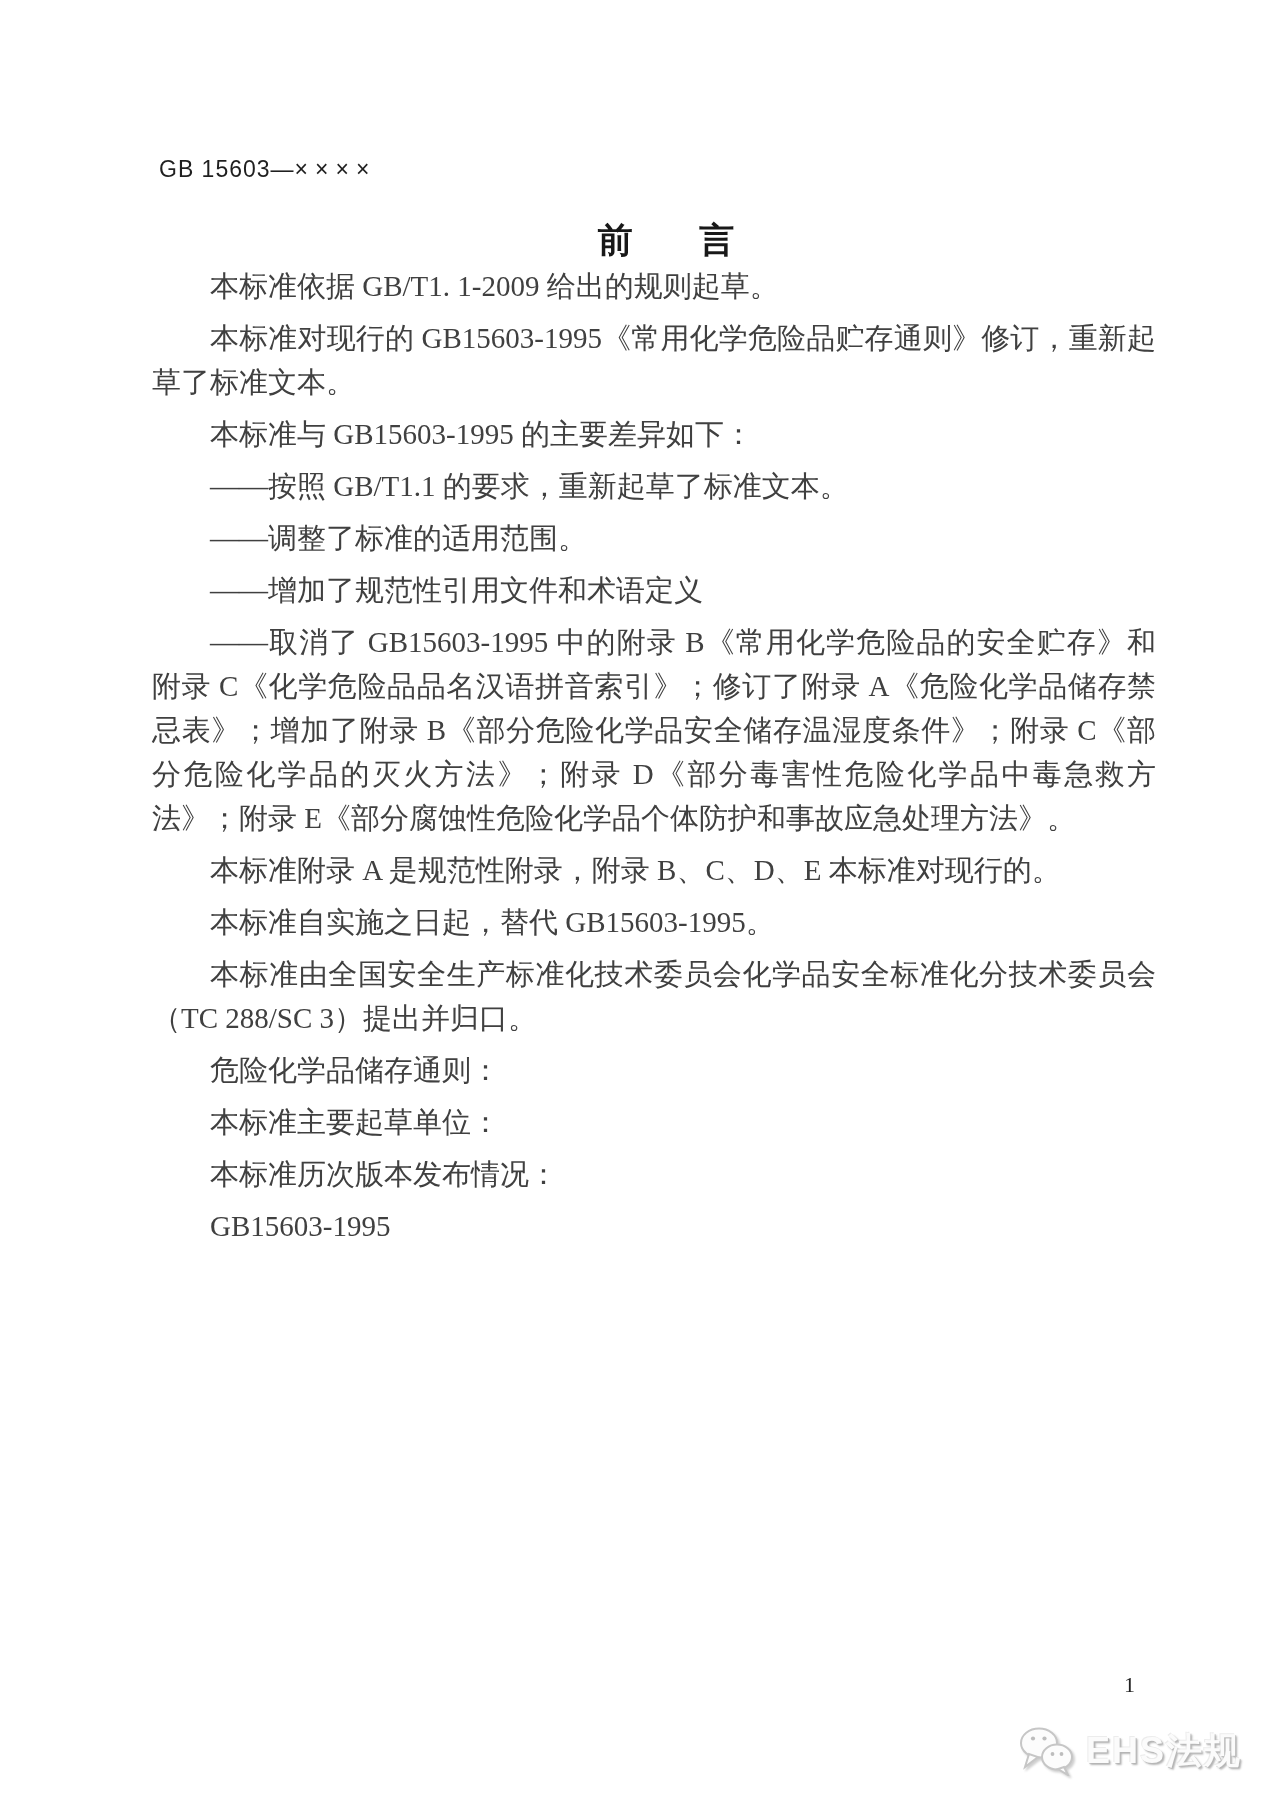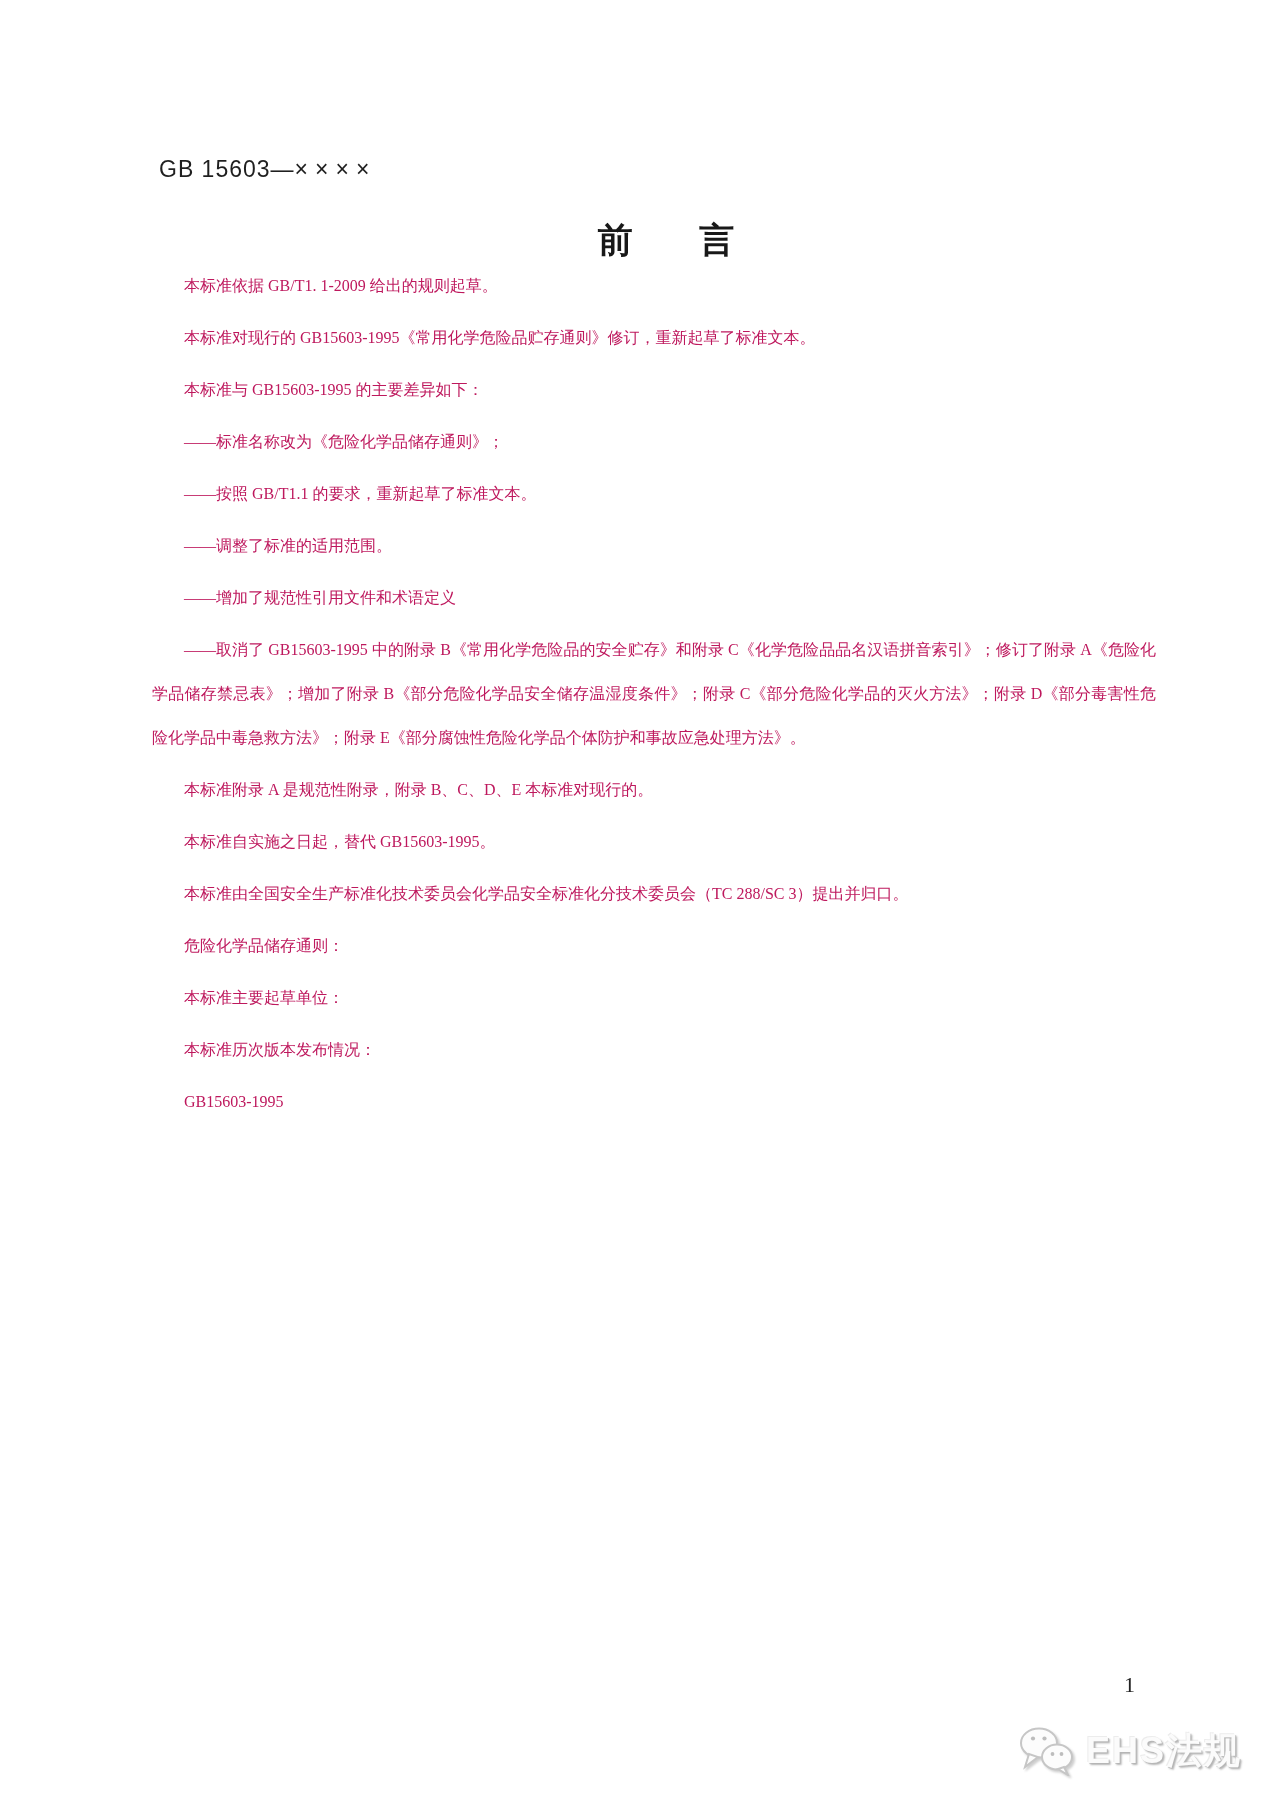--- a/index.html
+++ b/index.html
@@ -20,22 +20,22 @@
   .doc-header .year { letter-spacing:7px; }
   .doc-title {
     position:absolute; left:152px; top:205px; width:1004px;
     margin:12px; text-align:center;
     font-family:"Liberation Sans","DejaVu Sans",sans-serif;
     font-size:35px; line-height:46px; font-weight:bold; color:#181818;
   }
   .doc-title .title-text { letter-spacing:1.9em; margin-right:-1.9em; }
   .doc-body {
     position:absolute; left:152px; top:264px; width:1004px;
-    font-size:16px; line-height:44px;
-    text-align:justify; color:#be185d;
+    font-size:29px; line-height:44px;
+    text-align:justify; color:#404040;
   }
   .para { margin:0 0 8px 0; text-indent:2em; }
   .page-number {
     position:absolute; left:1124px; top:1672px;
     font-size:22px; line-height:26px; color:#222222;
   }
   .watermark {
     position:absolute; right:38px; top:1726px;
     display:flex; align-items:center; gap:10px;
     user-select:none;
@@ -59,21 +59,20 @@
   </div>
 
   <h1 class="doc-title">
     <span class="title-text">前言</span>
   </h1>
 
   <div class="doc-body">
     <p class="para">本标准依据 GB/T1. 1-2009 给出的规则起草。</p>
     <p class="para">本标准对现行的 GB15603-1995《常用化学危险品贮存通则》修订，重新起草了标准文本。</p>
     <p class="para">本标准与 GB15603-1995 的主要差异如下：</p>
-    <p class="para">——标准名称改为《危险化学品储存通则》；</p>
     <p class="para">——按照 GB/T1.1 的要求，重新起草了标准文本。</p>
     <p class="para">——调整了标准的适用范围。</p>
     <p class="para">——增加了规范性引用文件和术语定义</p>
     <p class="para">——取消了 GB15603-1995 中的附录 B《常用化学危险品的安全贮存》和附录 C《化学危险品品名汉语拼音索引》；修订了附录 A《危险化学品储存禁忌表》；增加了附录 B《部分危险化学品安全储存温湿度条件》；附录 C《部分危险化学品的灭火方法》；附录 D《部分毒害性危险化学品中毒急救方法》；附录 E《部分腐蚀性危险化学品个体防护和事故应急处理方法》。</p>
     <p class="para">本标准附录 A 是规范性附录，附录 B、C、D、E 本标准对现行的。</p>
     <p class="para">本标准自实施之日起，替代 GB15603-1995。</p>
     <p class="para">本标准由全国安全生产标准化技术委员会化学品安全标准化分技术委员会（TC 288/SC 3）提出并归口。</p>
     <p class="para">危险化学品储存通则：</p>
     <p class="para">本标准主要起草单位：</p>
     <p class="para">本标准历次版本发布情况：</p>

